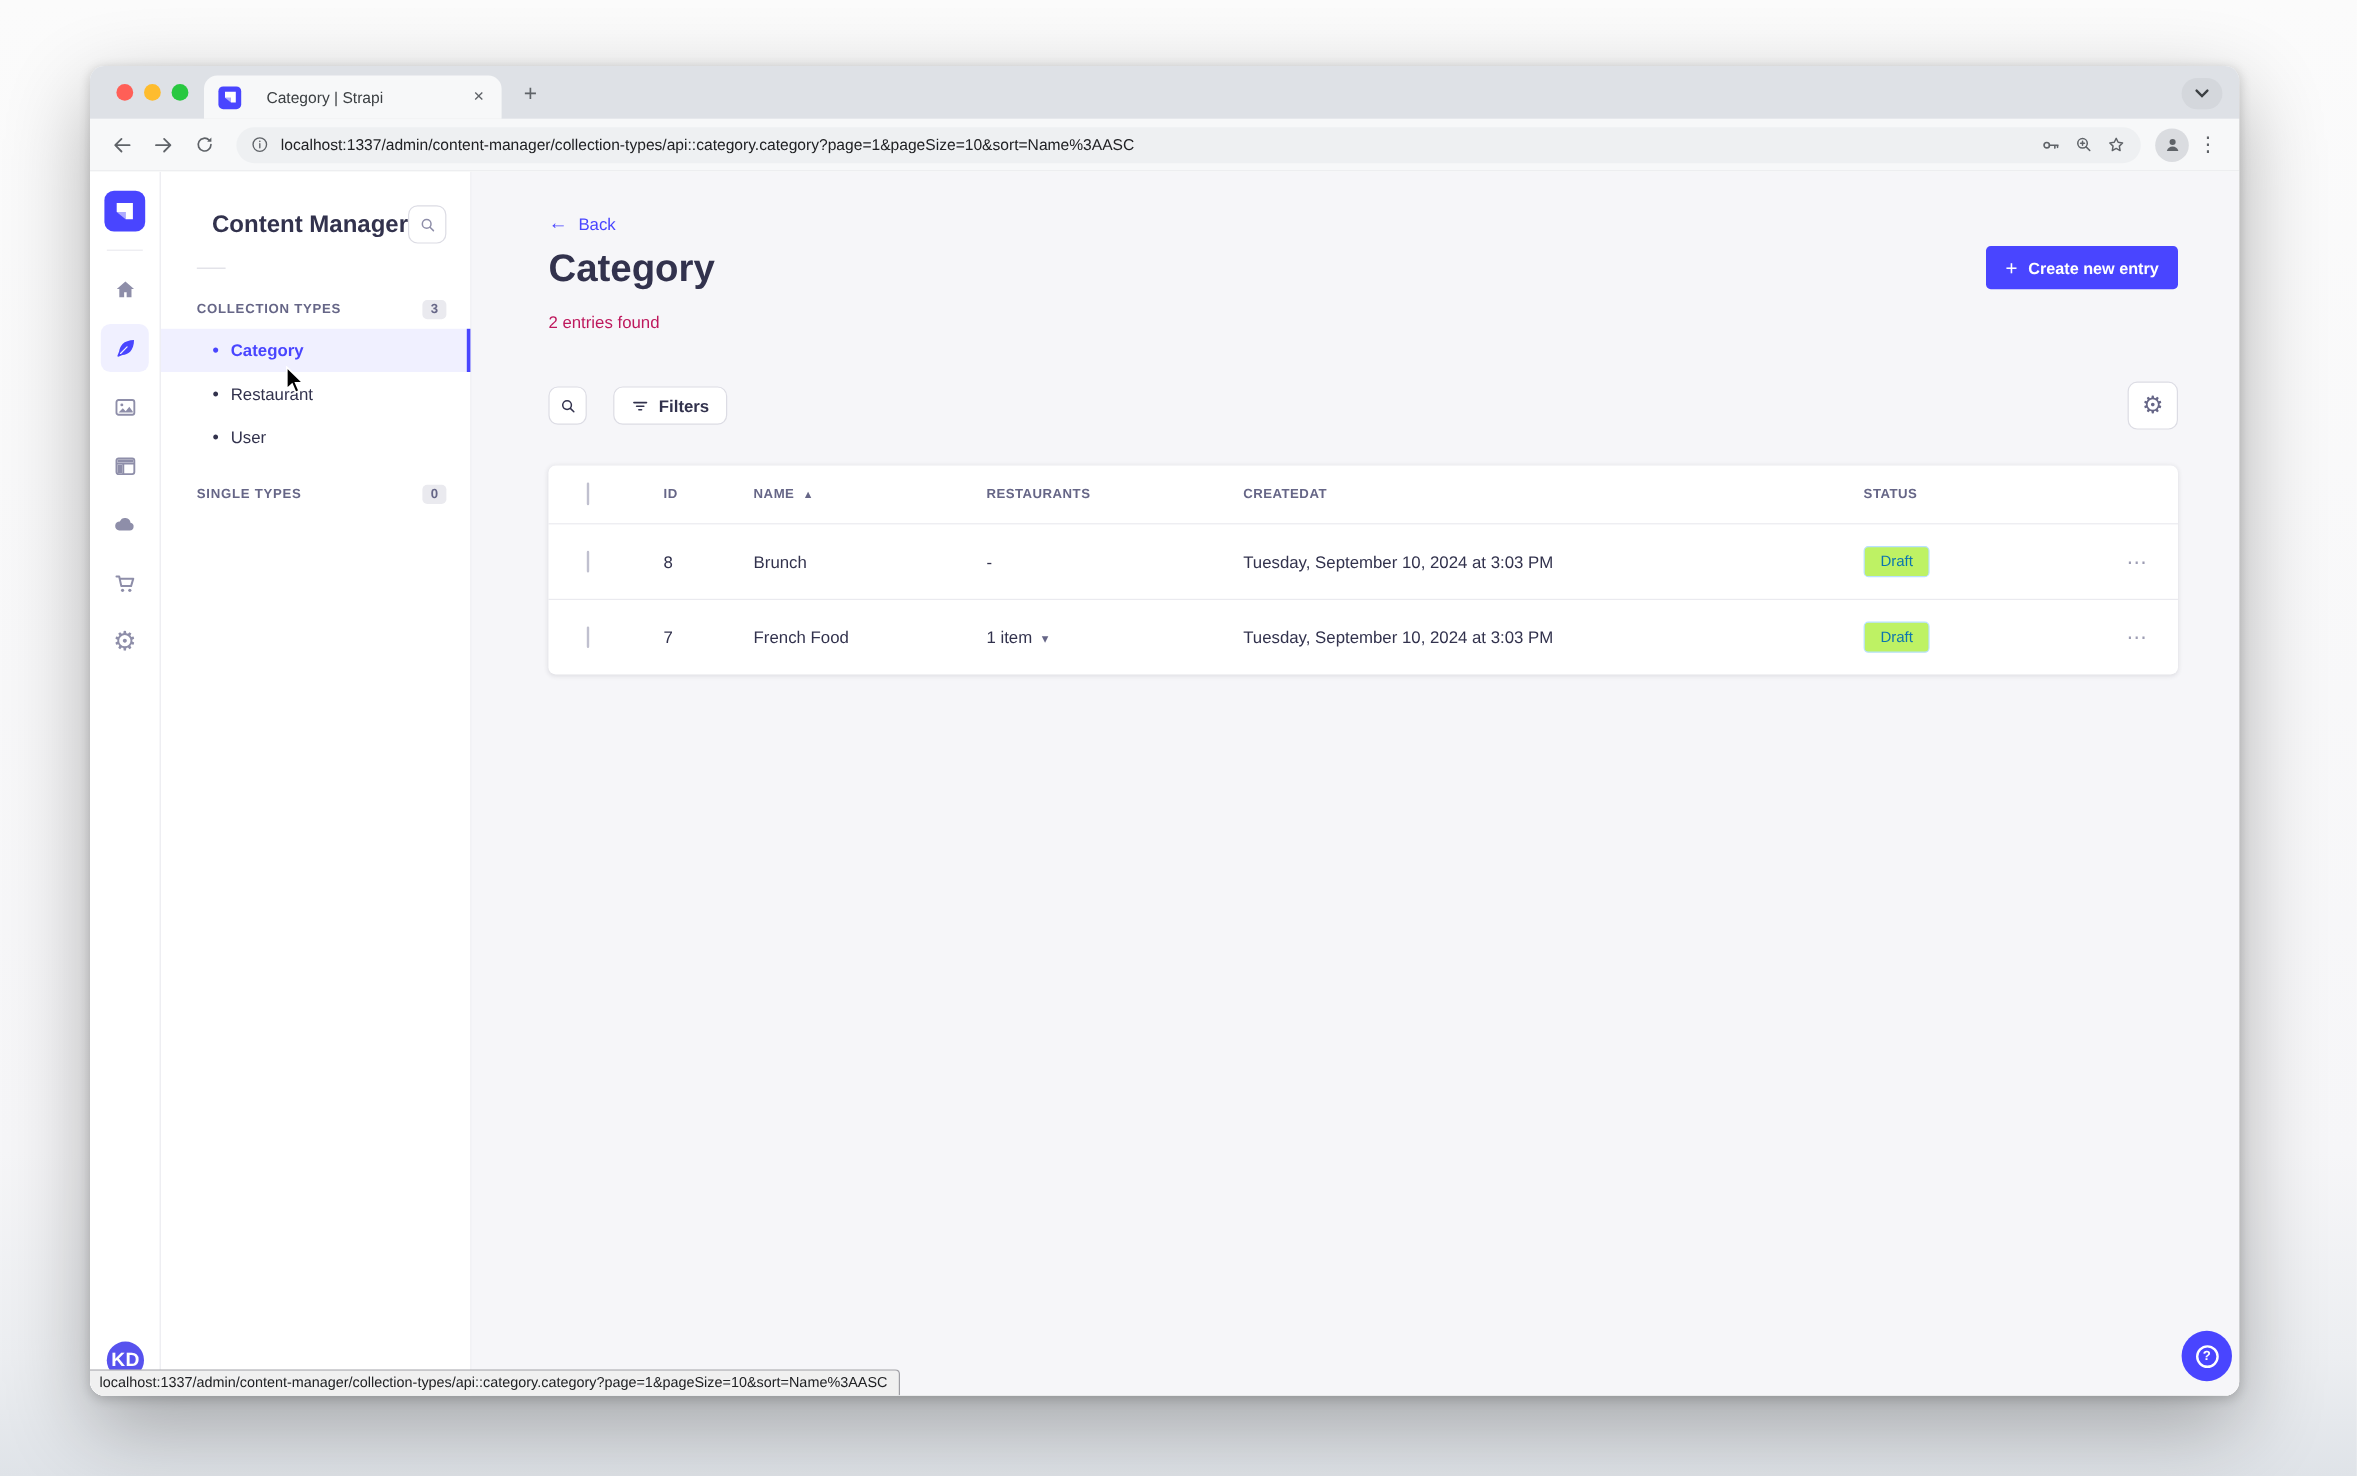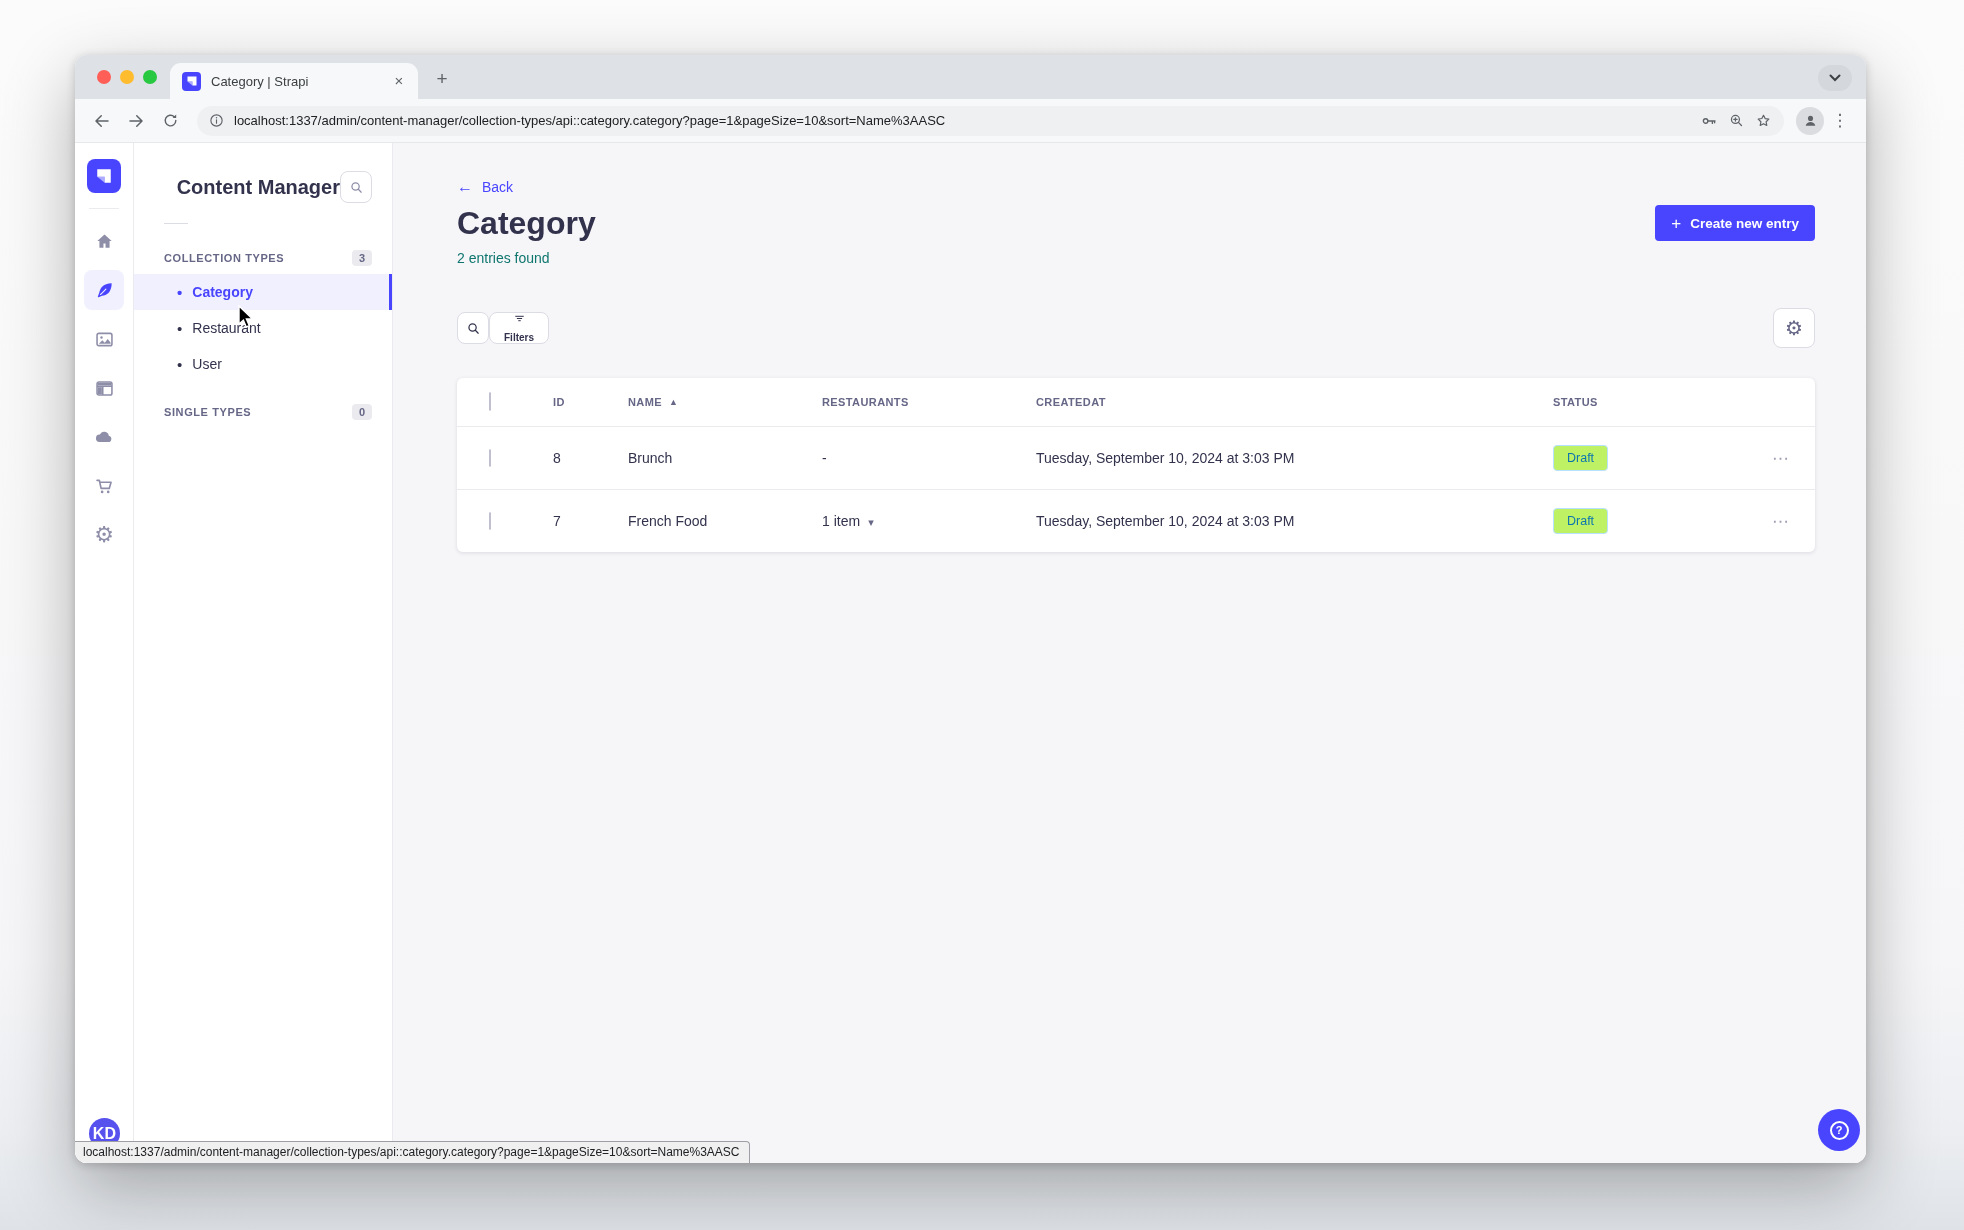--- a/index.html
+++ b/index.html
@@ -20,21 +20,21 @@
     position:relative; display:flex; align-items:flex-end;
   }
   .traffic { position:absolute; left:22px; top:15px; display:flex; gap:9px; }
   .traffic span { width:14px; height:14px; border-radius:50%; display:block; }
   .light-red { background:#ff5f57; }
   .light-yellow { background:#febc2e; }
   .light-green { background:#28c840; }
   .tab {
     position:absolute; left:95px; bottom:0; width:248px; height:36px;
     background:#f7f8f9; border-radius:11px 11px 0 0;
-    display:flex; align-items:center; padding:0 10px 0 12px; gap:10px;
+    display:flex; align-items:center; padding:0 10px 0 12px; gap:21px;
   }
   .favicon { width:19px; height:19px; border-radius:4px; background:#4945ff;
     display:flex; align-items:center; justify-content:center; flex:none; }
   .tab-title { font-size:13px; color:#3c4043; flex:1; white-space:nowrap; overflow:hidden; }
   .tab-close { font-size:15px; color:#5f6368; width:18px; height:18px; line-height:17px;
     text-align:center; border-radius:50%; flex:none; }
   .newtab { position:absolute; left:354px; bottom:7px; width:26px; height:26px;
     font-size:19px; color:#5f6368; text-align:center; line-height:25px; border-radius:50%; }
   .tabsearch { position:absolute; right:14px; bottom:8px; width:34px; height:26px;
     border-radius:13px; background:#d4d7dc; display:flex; align-items:center; justify-content:center; }
@@ -91,27 +91,27 @@
   
   .content { flex:1; background:#f6f6f9; padding:36px 51px 0 64px; min-width:0; }
   .back-row { display:flex; align-items:center; gap:9px; color:#4945ff; font-size:14px; width:max-content; }
   .back-arrow { font-size:16px; line-height:1; }
   .title-row { display:flex; align-items:flex-start; justify-content:space-between; margin-top:8px; }
   .page-title { font-size:32px; font-weight:bold; color:#32324d; line-height:40px; }
   .btn-primary { background:#4945ff; color:#fff; border:none; border-radius:4px; height:36px;
     padding:0 16px; font-size:13.5px; font-weight:bold; display:flex; align-items:center; gap:9px;
     font-family:"Liberation Sans",sans-serif; margin-top:2px; }
   .btn-primary .plus { font-size:17px; font-weight:normal; line-height:1; }
-  .subtitle { font-size:14px; color:#0f766e; margin-top:7px; }
+  .subtitle { font-size:14px; color:#be185d; margin-top:17px; }
   .list-toolbar { display:flex; align-items:center; margin-top:42px; }
   .tb-search { width:32px; height:32px; border:1px solid #dcdce4; border-radius:8px; background:#fff;
     display:flex; align-items:center; justify-content:center; color:#32324d; }
   .btn-filters { height:32px; border:1px solid #dcdce4; border-radius:8px; background:#fff;
-    display:flex; align-items:center; gap:8px; padding:0 14px; font-size:10px; font-weight:bold;
-    color:#32324d; font-family:"Liberation Sans",sans-serif;flex-direction:column; }
+    display:flex; align-items:center; gap:8px; padding:0 14px; font-size:14px; font-weight:bold;
+    color:#32324d; margin-left:22px; font-family:"Liberation Sans",sans-serif; }
   .tb-gear { margin-left:auto; width:42px; height:40px; border:1px solid #dcdce4; border-radius:8px;
     background:#fff; display:flex; align-items:center; justify-content:center;
     font-size:20px; color:#666687; line-height:1; }
   .table-card { margin-top:30px; background:#fff; border-radius:6px;
     box-shadow:0 1px 4px rgba(33,33,52,.12); }
   .tr { display:grid; grid-template-columns:96px 75px 194px 214px 517px 194px 1fr;
     align-items:center; }
   .thead { height:48px; }
   .th { font-size:11px; font-weight:bold; color:#666687; letter-spacing:.4px;
     display:flex; align-items:center; gap:7px; }

